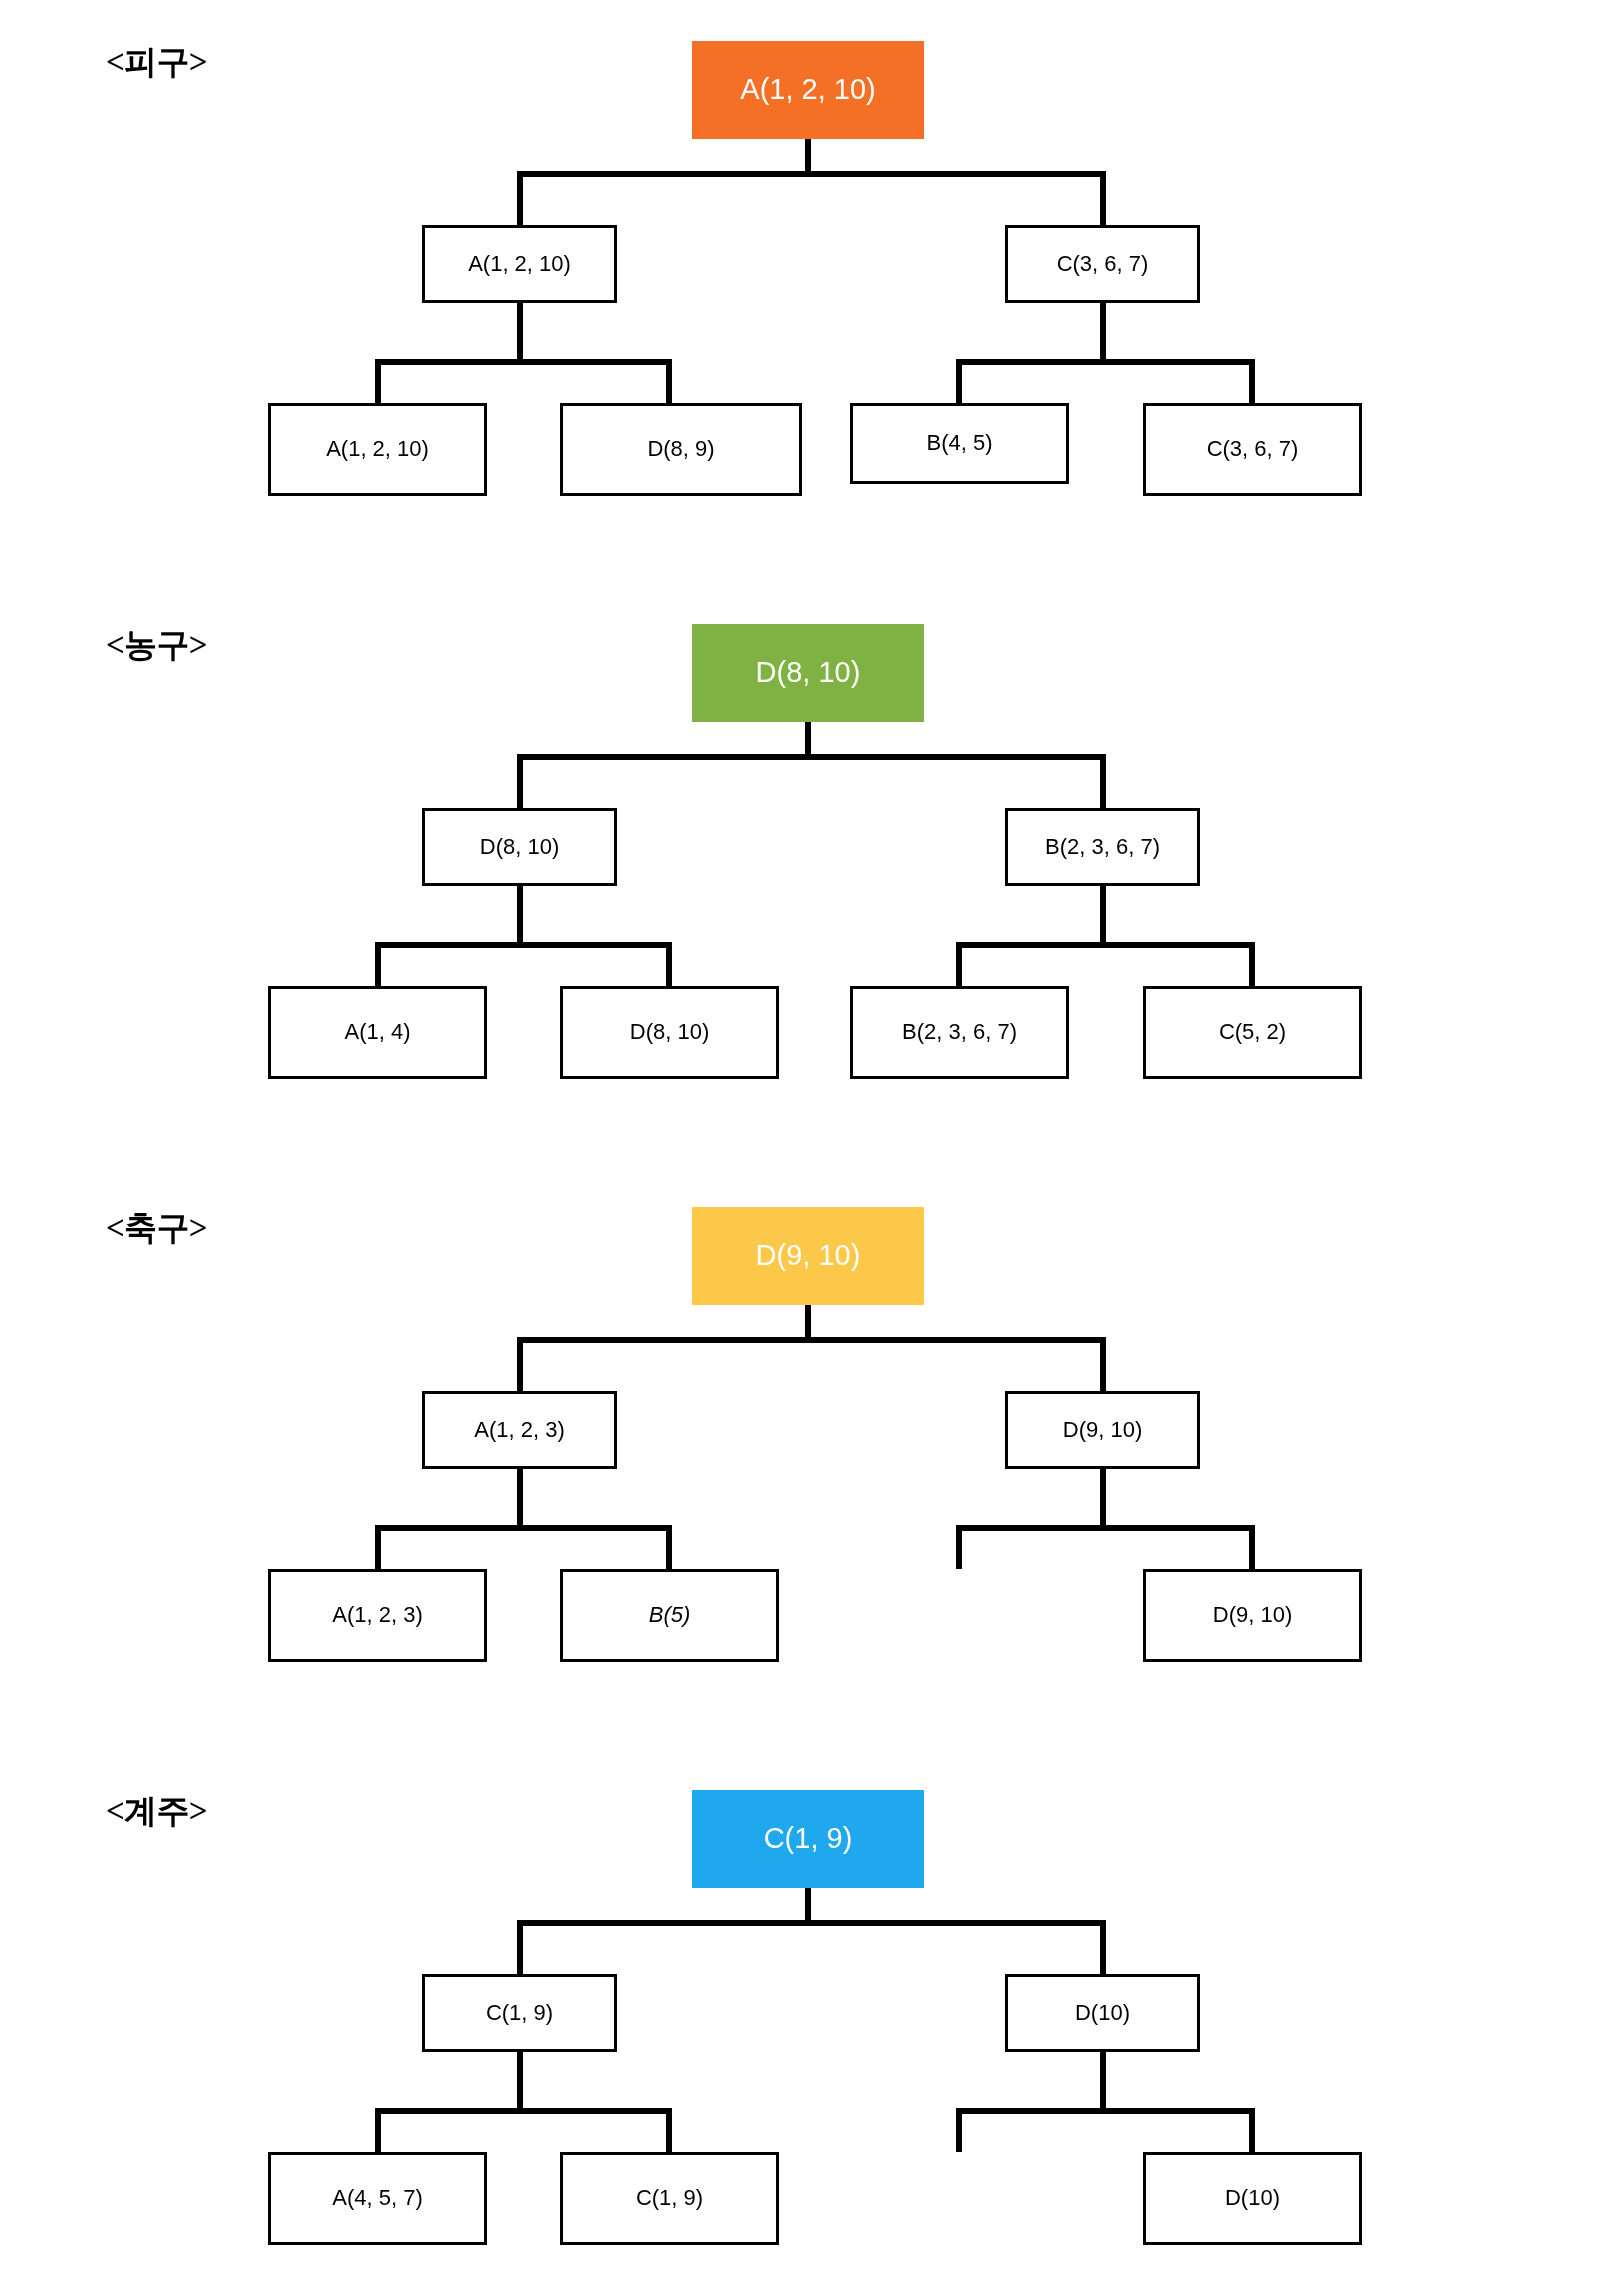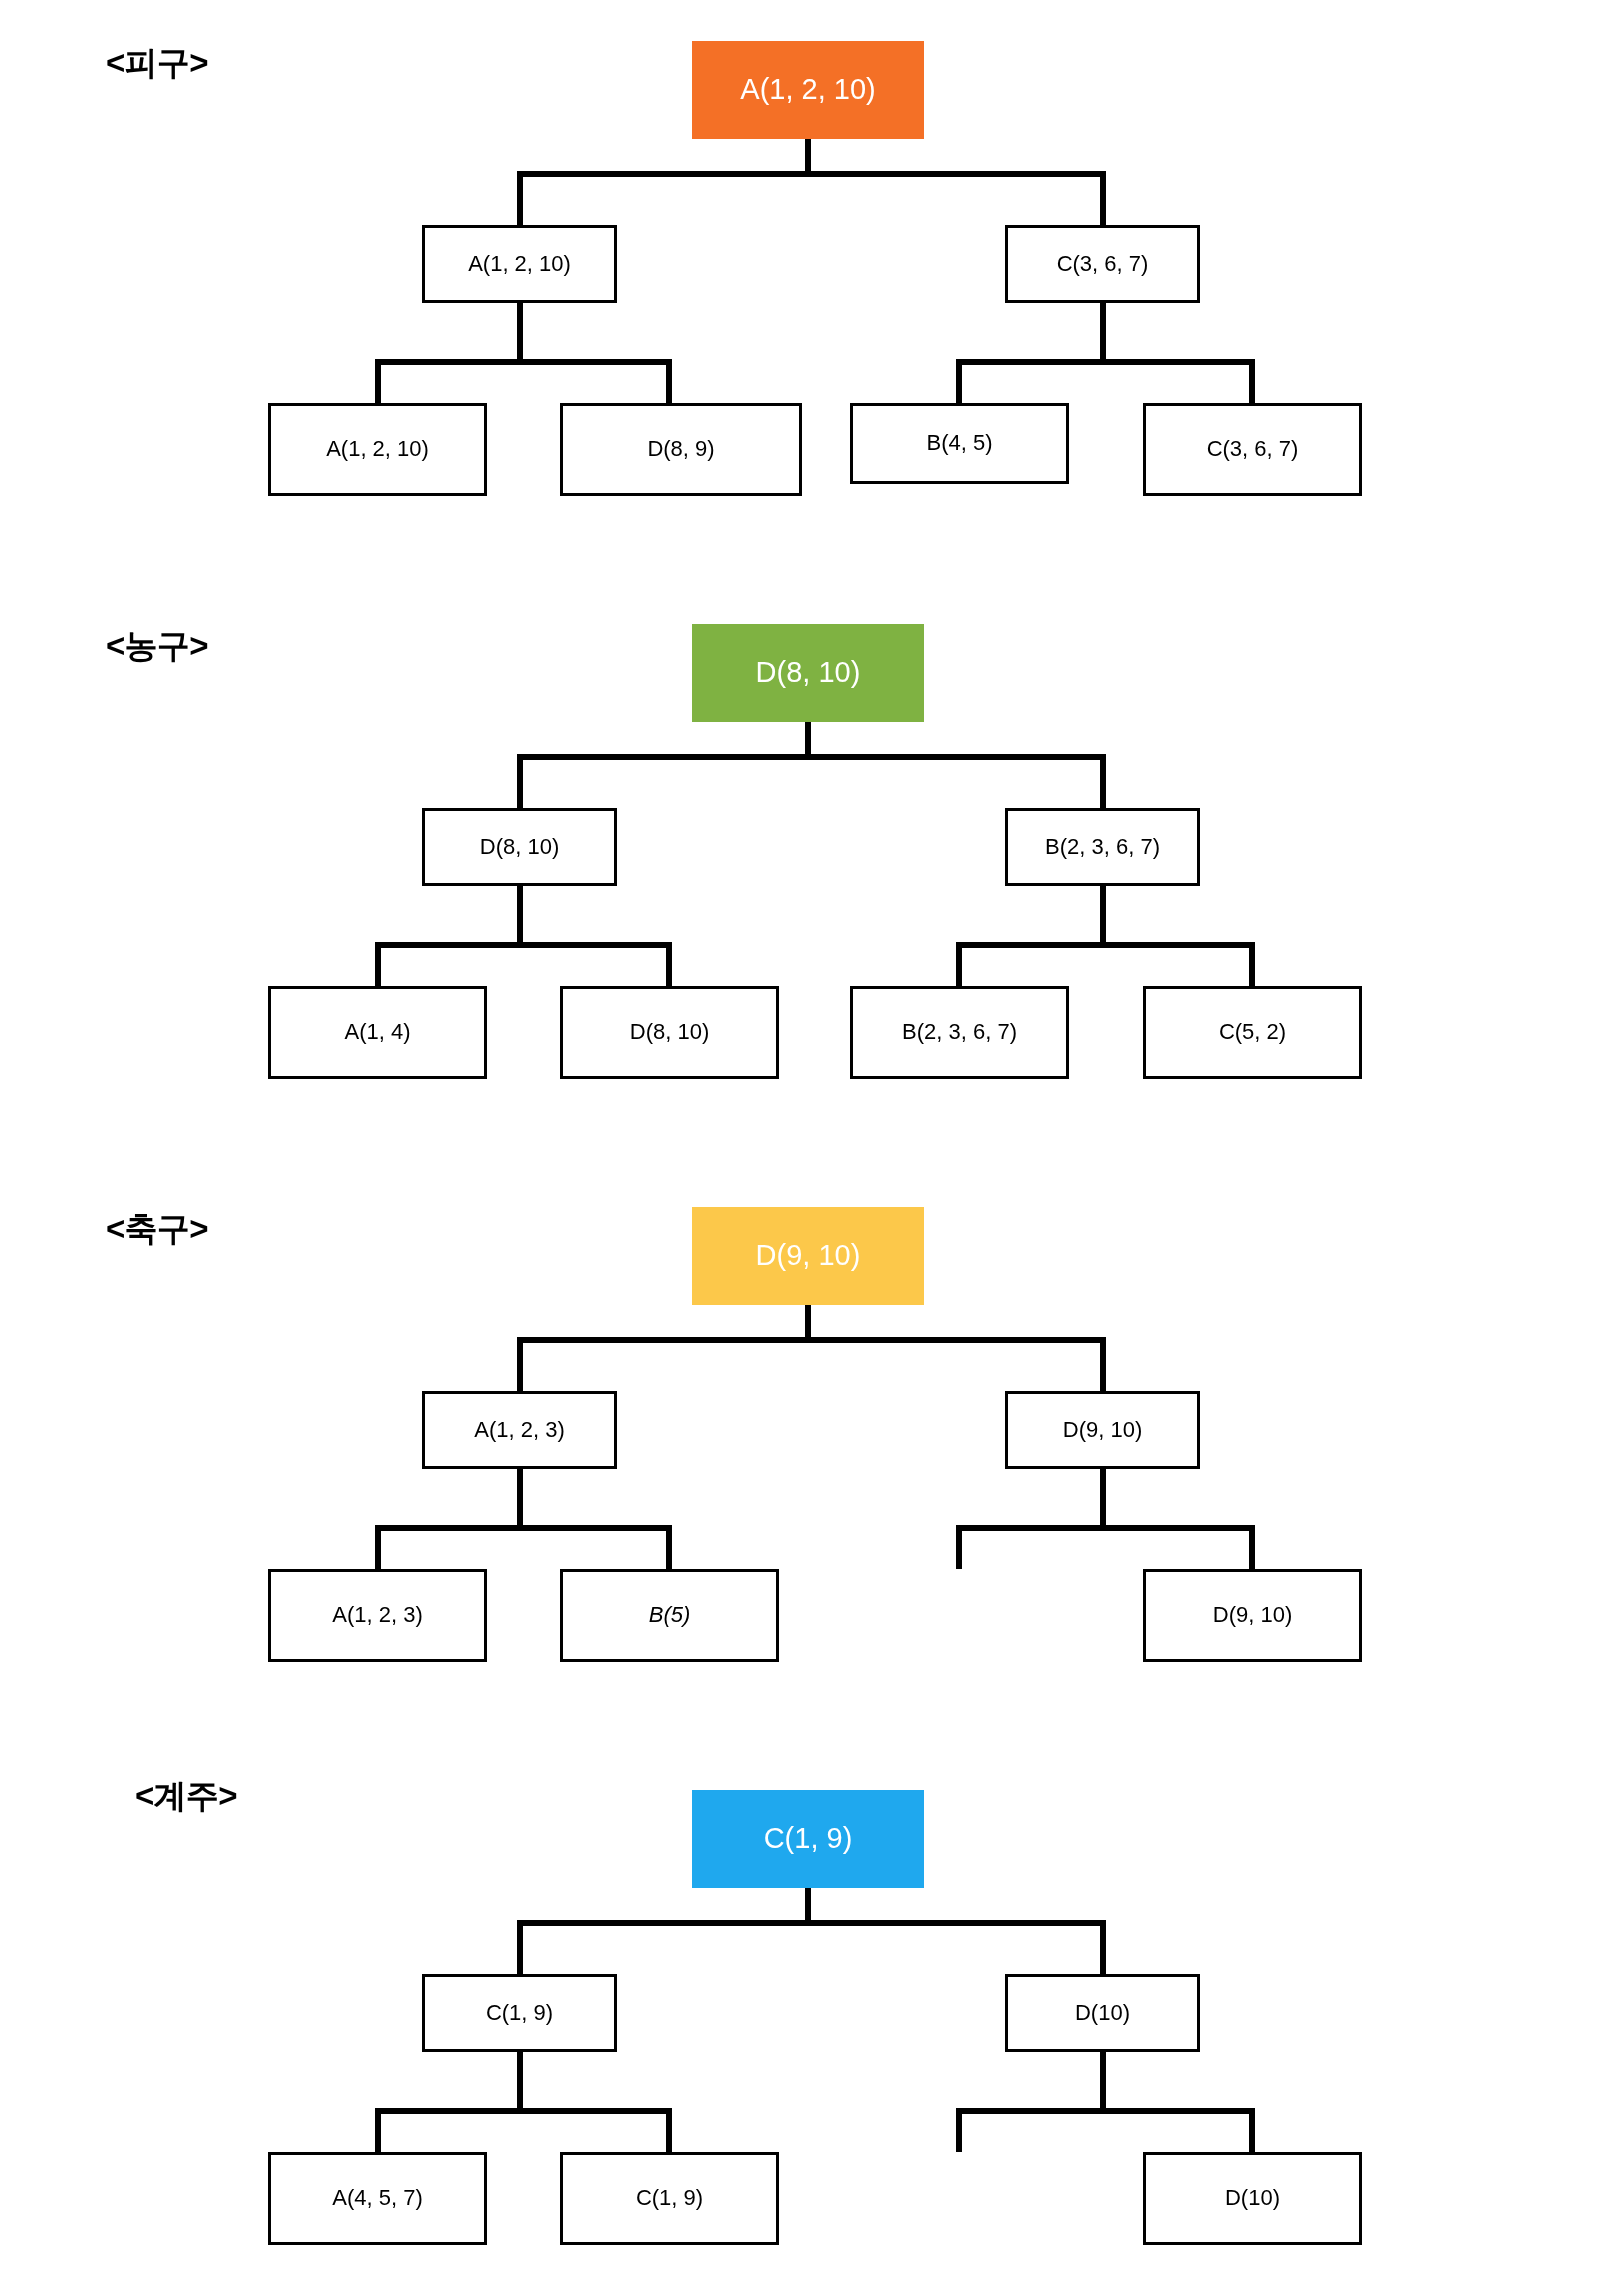--- a/index.html
+++ b/index.html
@@ -24,20 +24,21 @@
 
   
   .sport-label {
     position: absolute;
     font-size: 33px;
     font-weight: 700;
     color: #000000;
     letter-spacing: -0.7px;
     white-space: nowrap;
     line-height: 1;
+    font-family: Liberation Serif, serif;
   }
 
   
   .node {
     position: absolute;
     box-sizing: border-box;
     display: flex;
     align-items: center;
     justify-content: center;
     text-align: left;
@@ -133,21 +134,21 @@
       <div class="line-v" style="left: 956px; top: 359px; height: 44px;"></div>
       <div class="line-v" style="left: 1249px; top: 359px; height: 44px;"></div>
       <div class="node root" style="left: 692px; top: 41px; width: 232px; height: 98px; background: rgb(252, 200, 74);">D(9, 10)</div>
       <div class="node plain" style="left: 422px; top: 225px; width: 195px; height: 78px;">A(1, 2, 3)</div>
       <div class="node plain" style="left: 1005px; top: 225px; width: 195px; height: 78px;">D(9, 10)</div>
       <div class="node plain" style="left: 268px; top: 403px; width: 219px; height: 93px;">A(1, 2, 3)</div>
       <div class="node plain" style="left: 560px; top: 403px; width: 219px; height: 93px; font-style: italic;">B(5)</div>
       <div class="node plain" style="left: 1143px; top: 403px; width: 219px; height: 93px;">D(9, 10)</div>
     </div>
     <div class="tree-section" style="top: 1749px;">
-      <div class="sport-label" style="left: 106px; top: 30px; margin-left: 29px;">&lt;계주&gt;</div>
+      <div class="sport-label" style="left: 106px; top: 46px;">&lt;계주&gt;</div>
       <div class="line-v" style="left: 805px; top: 139px; height: 38px;"></div>
       <div class="line-h" style="left: 517px; top: 171px; width: 589px;"></div>
       <div class="line-v" style="left: 517px; top: 171px; height: 54px;"></div>
       <div class="line-v" style="left: 1100px; top: 171px; height: 54px;"></div>
       <div class="line-v" style="left: 517px; top: 303px; height: 62px;"></div>
       <div class="line-h" style="left: 375px; top: 359px; width: 297px;"></div>
       <div class="line-v" style="left: 375px; top: 359px; height: 44px;"></div>
       <div class="line-v" style="left: 666px; top: 359px; height: 44px;"></div>
       <div class="line-v" style="left: 1100px; top: 303px; height: 62px;"></div>
       <div class="line-h" style="left: 956px; top: 359px; width: 299px;"></div>

